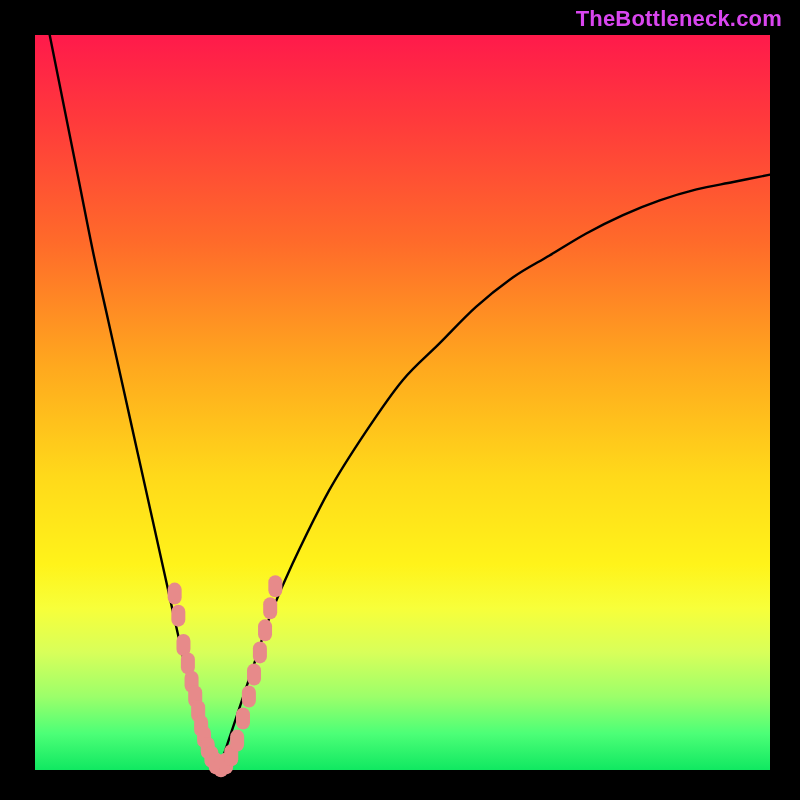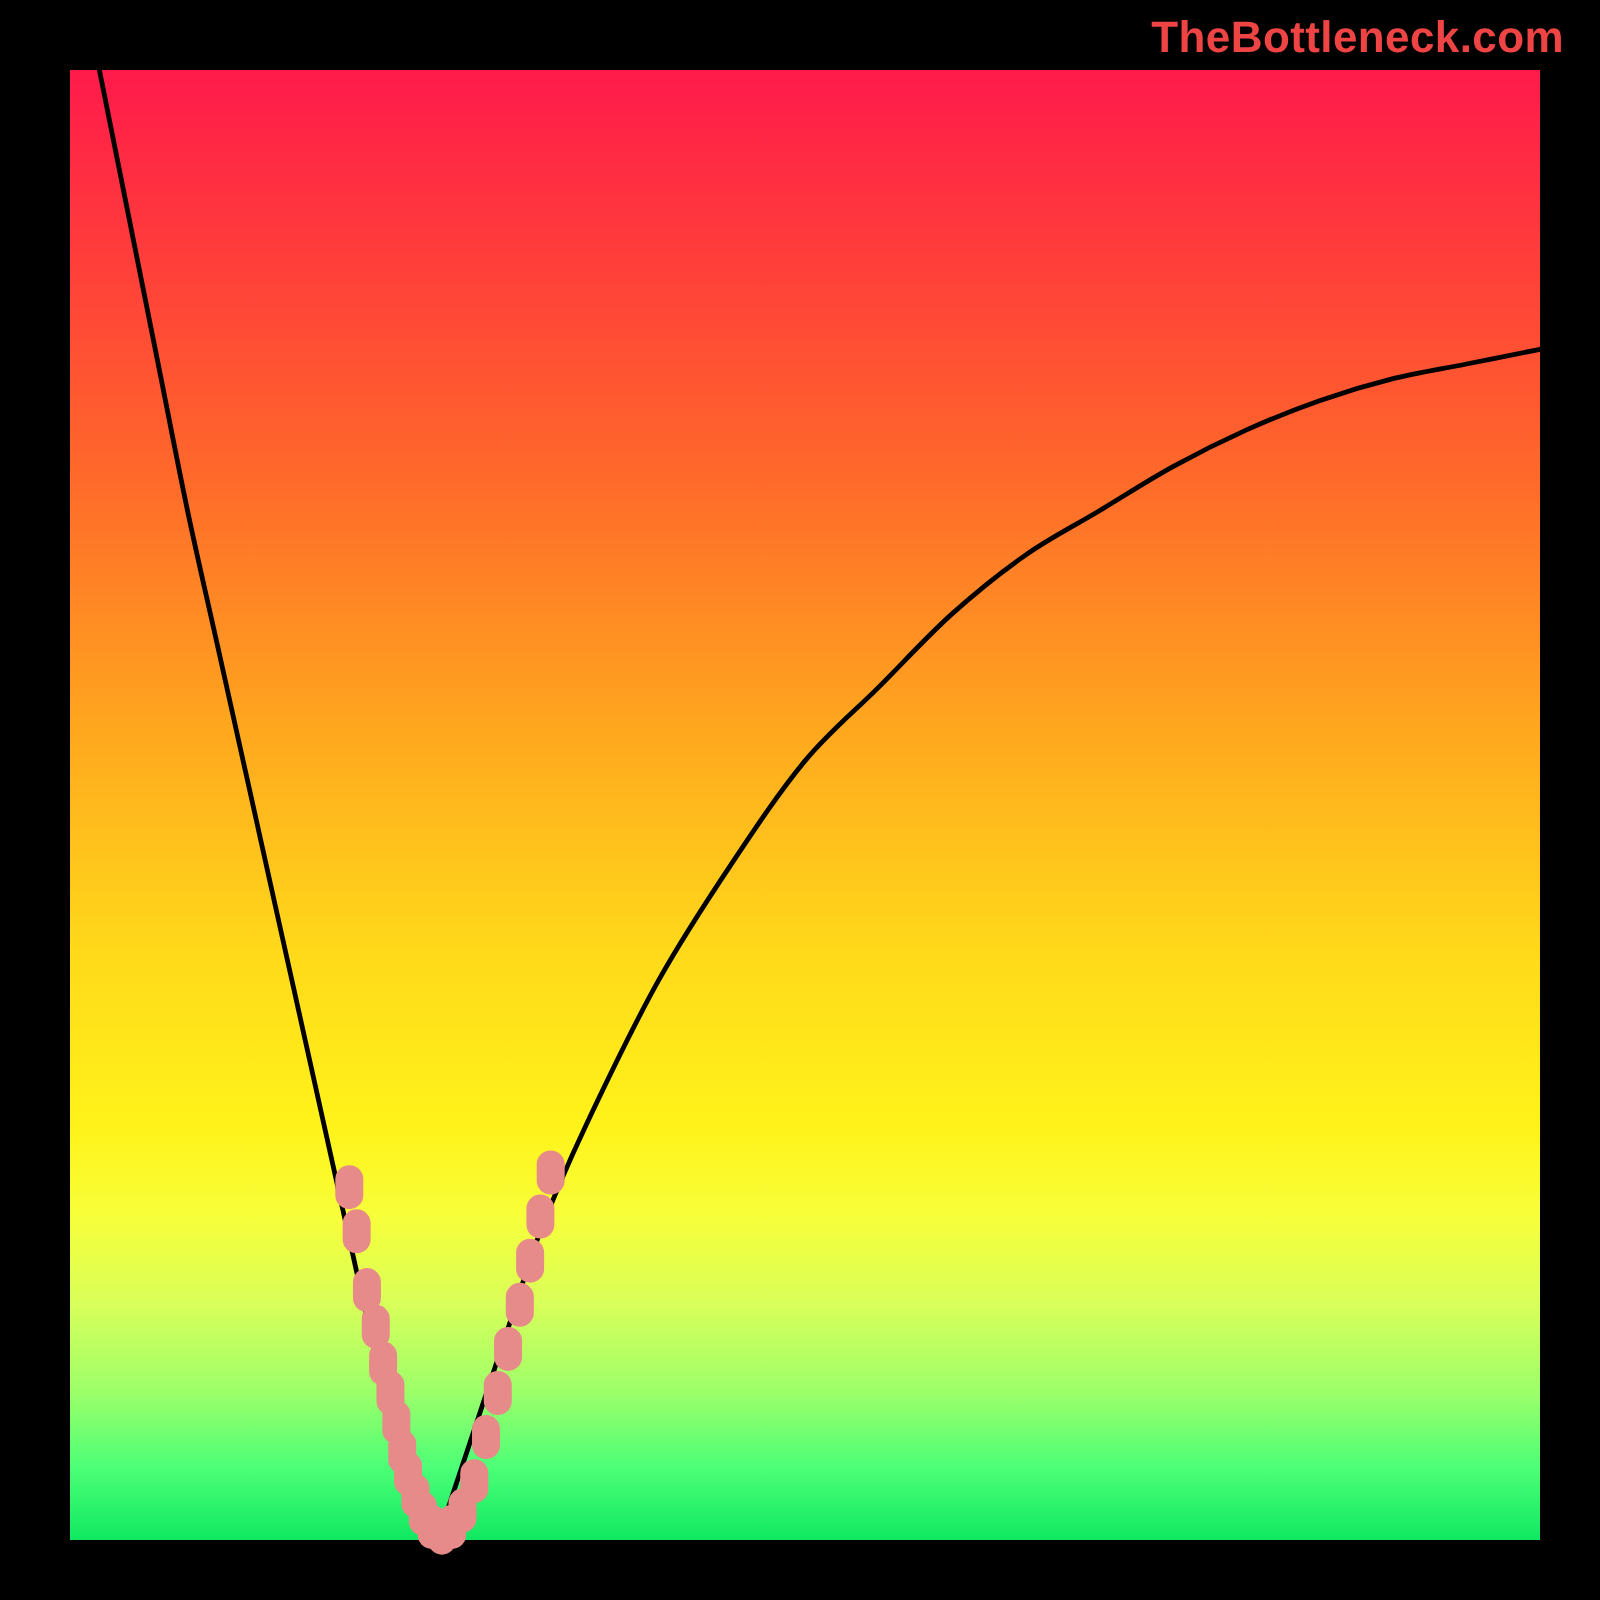--- a/index.html
+++ b/index.html
@@ -39,21 +39,21 @@
       #10e861 100%
     );
   }
   .attribution {
     position: absolute;
     top: 6px;
     right: 18px;
     font-family: Arial, Helvetica, sans-serif;
     font-size: 22px;
     font-weight: 600;
-    color: #ef4444;
+    color: #d946ef;
     letter-spacing: 0.2px;
   }
   svg.curves {
     position: absolute;
     top: 0;
     left: 0;
   }
 </style>
 </head>
 <body>

